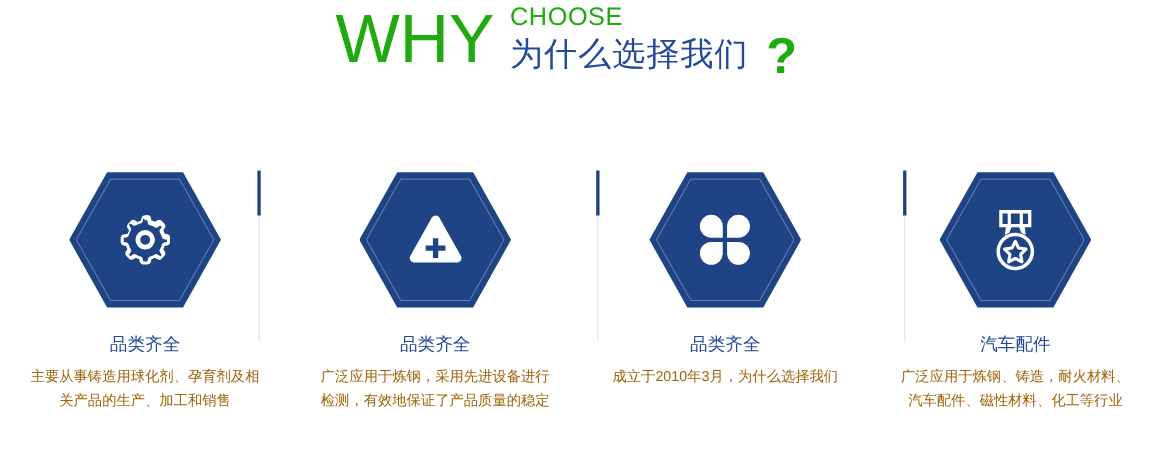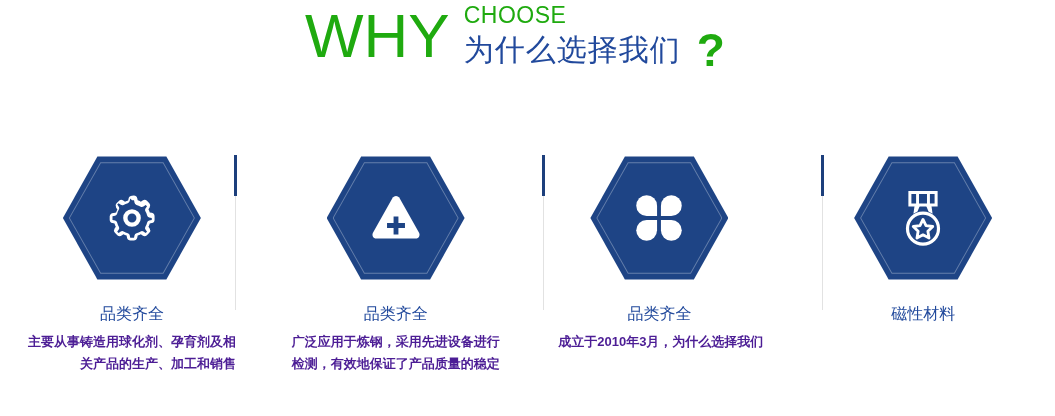--- a/index.html
+++ b/index.html
@@ -143,23 +143,22 @@
     line-height: 22px;
     color: #21499c;
     text-align: center;
     white-space: nowrap;
   }
   .card-desc {
     margin-top: 6px;
     width: 208px;
     font-size: 13px;
     line-height: 22px;
-    color: #4c1d95;
-    text-align: right;
-    font-weight: bold;
+    color: #a16207;
+    text-align: center;
   }
 
   
   .divider {
     position: absolute;
     top: 155px;
     width: 3px;
     height: 155px;
   }
   .divider .seg-dark {
@@ -271,17 +270,18 @@
             <path fill="#ffffff" d="M20.2 6.2h3.3v14.2h-3.3zM32.5 6.2h3.3v14.2h-3.3z"></path>
 
             <path fill="#ffffff" d="M18.6 20.4h6.2l-3 7.4-4.6 2.3zM37.4 20.4h-6.2l3 7.4 4.6 2.3z"></path>
 
             <circle cx="28" cy="47" r="17.5" fill="none" stroke="#ffffff" stroke-width="3.6"></circle>
 
             <path fill="none" stroke="#ffffff" stroke-width="3.2" stroke-linejoin="round" d="M28 36.6l3.4 6.9 7.6 1.1-5.5 5.4 1.3 7.6-6.8-3.6-6.8 3.6 1.3-7.6-5.5-5.4 7.6-1.1z"></path>
           </svg>
         </div>
       </div>
-      <div class="card-title">磁性材料</div>
+      <div class="card-title">汽车配件</div>
+      <div class="card-desc">广泛应用于炼钢、铸造，耐火材料、汽车配件、磁性材料、化工等行业</div>
     </div>
 
   </div>
 </div>
 
 </body></html>

